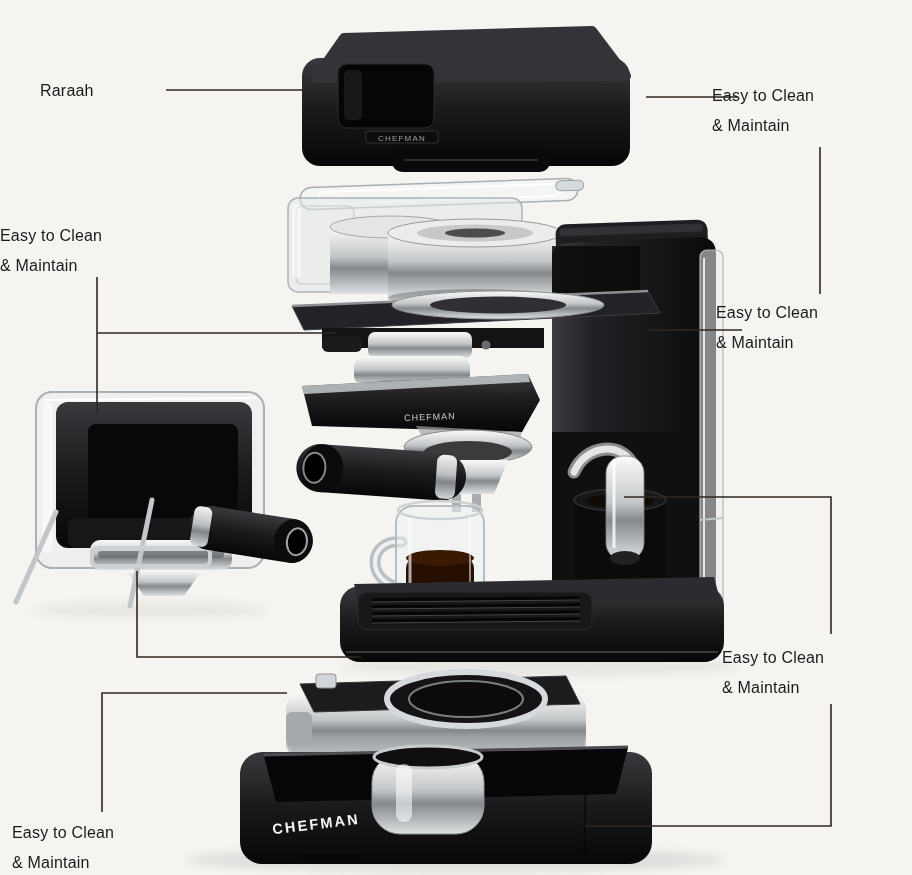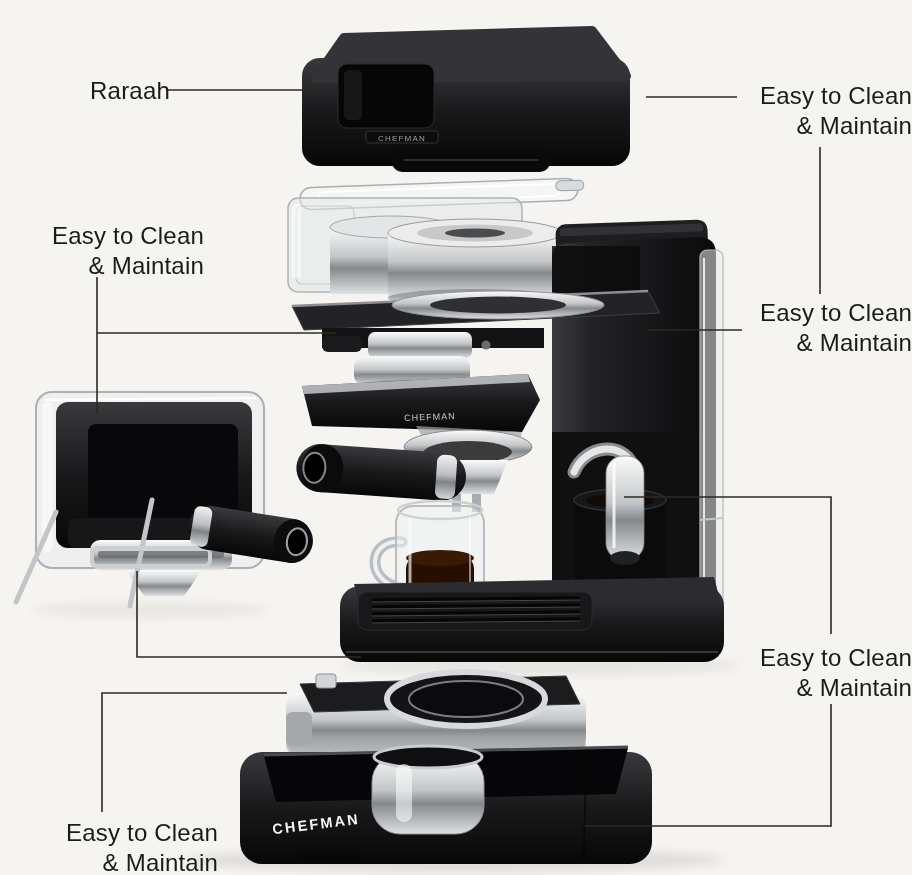--- a/index.html
+++ b/index.html
@@ -3,22 +3,22 @@
 <meta charset="utf-8">
 <style>
   html,body{margin:0;padding:0;background:#f6f4f1;}
   .stage{
     position:relative;width:912px;height:875px;overflow:hidden;
     background:#f6f4f1;
     font-family:"Liberation Sans","DejaVu Sans",sans-serif;
   }
   .stage svg{position:absolute;left:0;top:0;}
   .label{
-    position:absolute;font-size:24px;line-height:30px;color:#1a1a1a;
-    text-align:right;letter-spacing:.2px;white-space:nowrap;
+    position:absolute;font-size:16px;line-height:30px;color:#1a1a1a;
+    text-align:left;letter-spacing:.2px;white-space:nowrap;
   }
   .label span{display:block;}
   #label-top-left{left:40px;top:76px;width:130px;}
   #label-top-right{left:712px;top:81px;width:200px;}
   #label-mid-left{left:0px;top:221px;width:204px;}
   #label-mid-right{left:716px;top:298px;width:196px;}
   #label-lower-right{left:722px;top:643px;width:190px;}
   #label-bottom-left{left:12px;top:818px;width:206px;}
 </style>
 </head>

